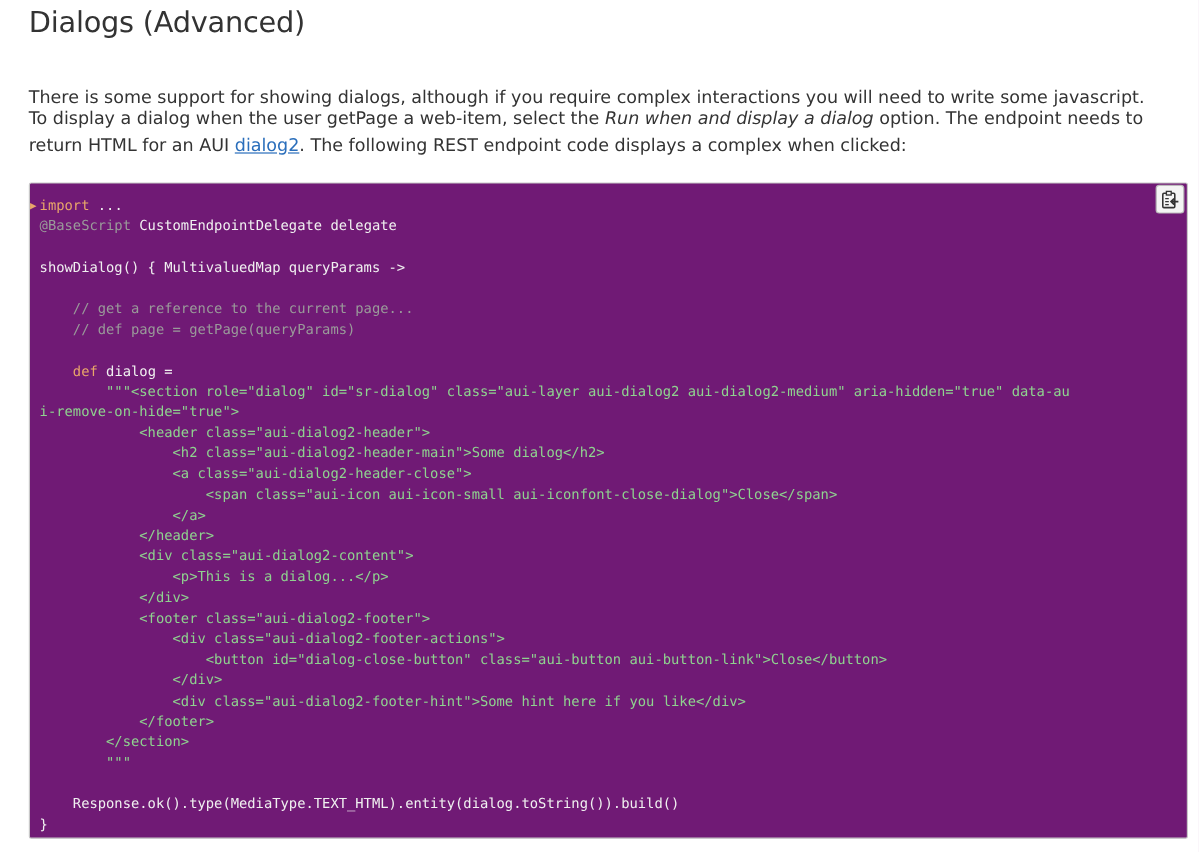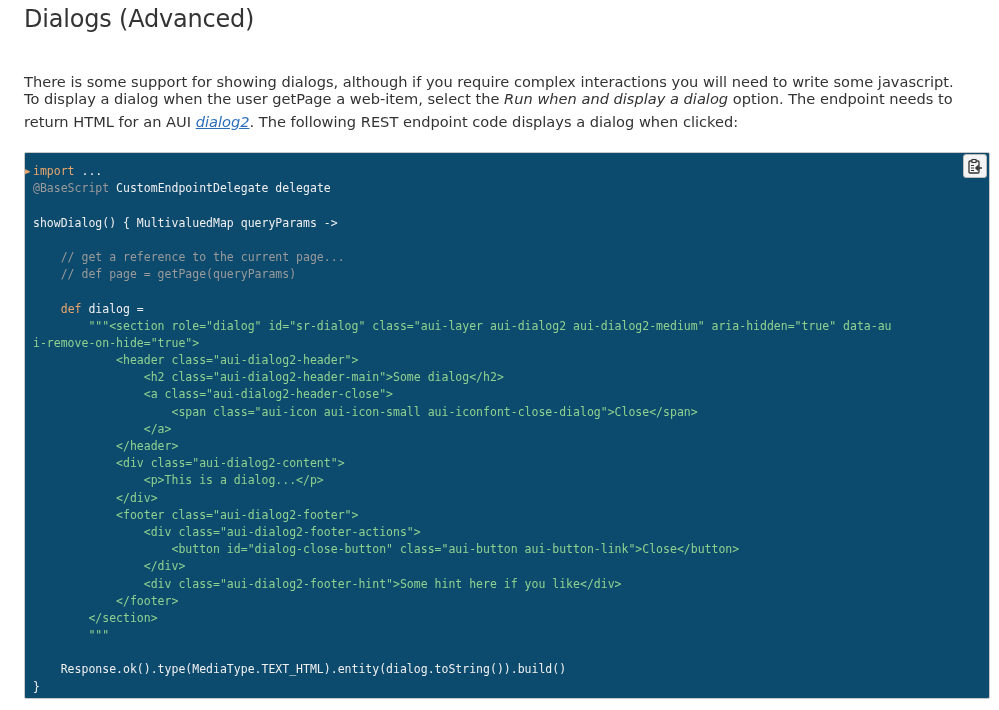--- a/index.html
+++ b/index.html
@@ -6,23 +6,23 @@
   body { width:999px; height:710px; overflow:hidden; position:relative;
          font-family:"DejaVu Sans","Liberation Sans",sans-serif; color:#333333; }
   .page { position:absolute; left:24px; top:0; width:968px; }
   h1 { margin:0; position:absolute; top:2px; left:0; font-size:24px; font-weight:500;
        color:#333333; letter-spacing:-0.2px; line-height:34px; white-space:nowrap; }
   p.txt { margin:0; position:absolute; left:0; font-size:14.6px; line-height:23px;
           color:#333333; width:968px; }
   p.p1 { top:48px;margin-top:22px; }
   p.p2 { top:87px; }
   p.txt em { font-style:italic; }
-  p.txt a { color:#2a6ebb; text-decoration:underline;font-style:italic; }
+  p.txt a { color:#2a6ebb; text-decoration:underline; }
   .code { position:absolute; left:0; top:152px; width:966px; height:547px;
-          background:#0c4a6e; border:1px solid #c8c8c8; border-radius:2px;
+          background:#701a75; border:1px solid #c8c8c8; border-radius:2px;
           box-sizing:border-box; }
   pre { margin:0; position:absolute; left:8px; top:10px;
         font-family:"DejaVu Sans Mono","Liberation Mono",monospace;
         font-size:11.5px; line-height:17.2px; color:#f0f0f0; white-space:pre; }
   .line { height:17.2px; display:block; }
   .kw { color:#e8a66a; }
   .cm { color:#9a9a9a; }
   .str { color:#8fd28f; }
   .pl { color:#f0f0f0; }
   .toggle { color:#e8a66a; font-size:9px; display:inline-block; width:8px; margin-left:-8px; vertical-align:1px; cursor:pointer; }
@@ -31,21 +31,21 @@
               display:flex; align-items:center; justify-content:center; cursor:pointer; }
 </style>
 </head>
 <body>
 
 <div class="page">
   <h1>Dialogs (Advanced)</h1>
 
   <p class="txt p1">There is some support for showing dialogs, although if you require complex interactions you will need to write some javascript.</p>
 
-  <p class="txt p2"><span>To display a dialog when the user getPage a web-item, select the </span><em>Run when and display a dialog</em><span> option. The endpoint needs to return HTML for an AUI </span><a href="#">dialog2</a><span>. The following REST endpoint code displays a dialog when clicked:</span></p>
+  <p class="txt p2"><span>To display a dialog when the user getPage a web-item, select the </span><em>Run when and display a dialog</em><span> option. The endpoint needs to return HTML for an AUI </span><a href="#">dialog2</a><span>. The following REST endpoint code displays a complex when clicked:</span></p>
 
   <div class="code">
     <div class="copy-btn">
       <svg width="16" height="17" viewBox="0 0 16 17">
         <rect x="2" y="3" width="10" height="12" rx="1" fill="none" stroke="#333" stroke-width="1.3"></rect>
         <rect x="5" y="1.5" width="4" height="3" fill="#f4f4f4" stroke="#333" stroke-width="1.1"></rect>
         <line x1="4" y1="7.5" x2="7" y2="7.5" stroke="#333" stroke-width="1"></line>
         <line x1="4" y1="10" x2="7" y2="10" stroke="#333" stroke-width="1"></line>
         <line x1="4" y1="12.5" x2="7" y2="12.5" stroke="#333" stroke-width="1"></line>
         <path d="M15 10 H9 M11.5 7.5 L9 10 L11.5 12.5" fill="none" stroke="#333" stroke-width="1.6"></path>

